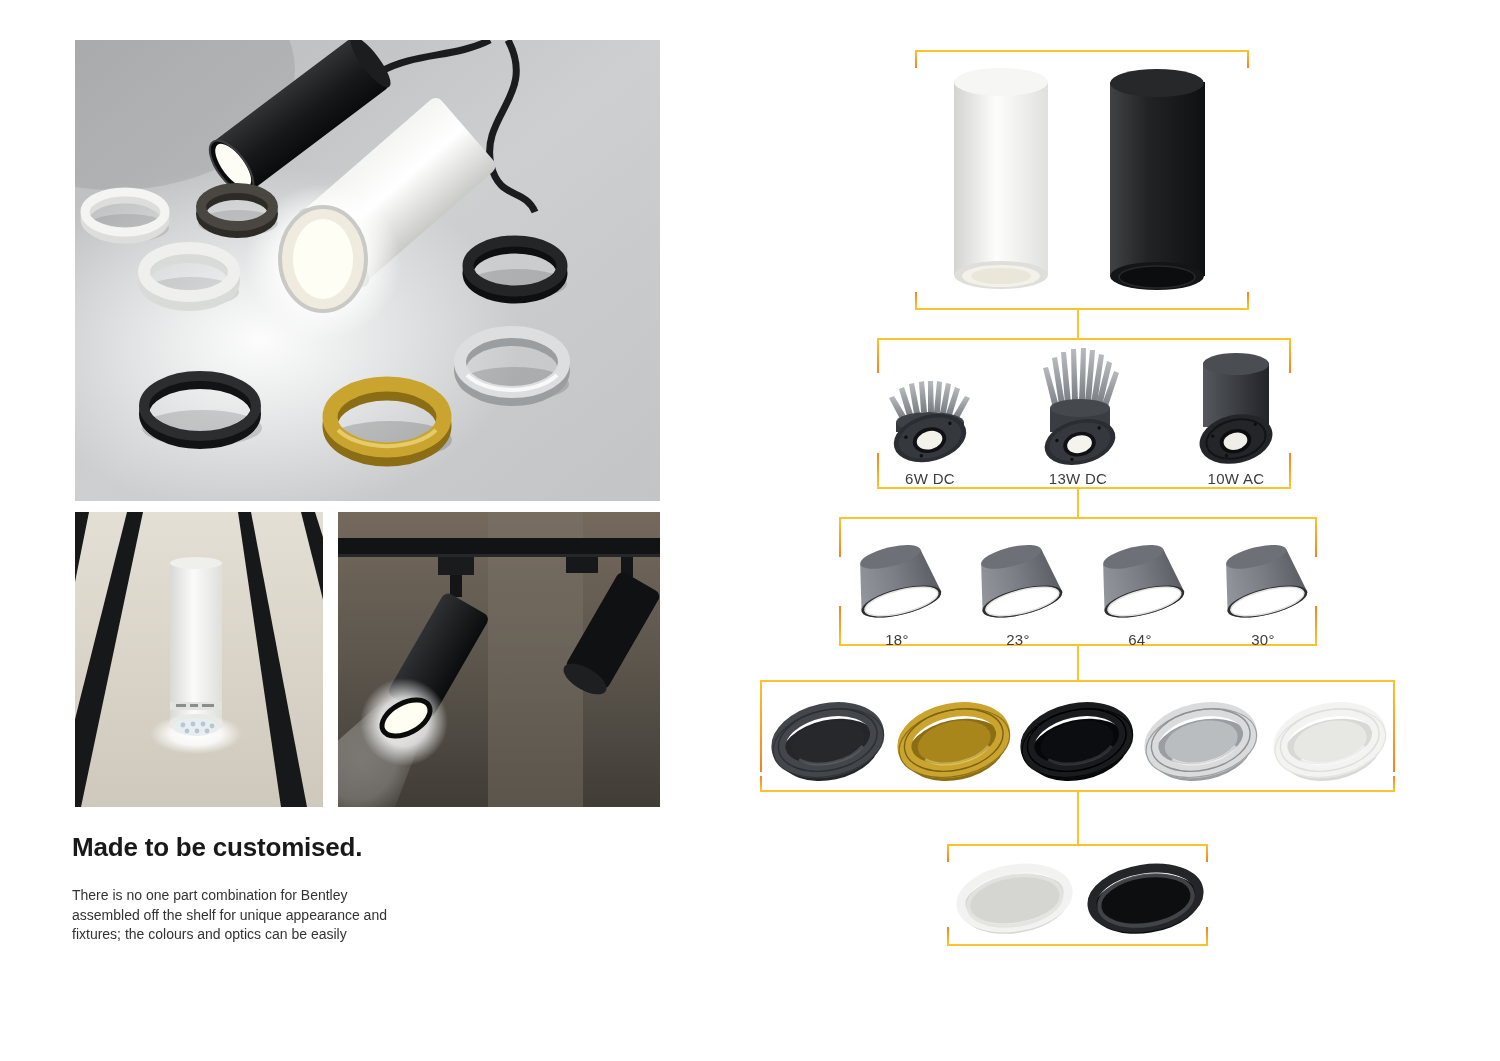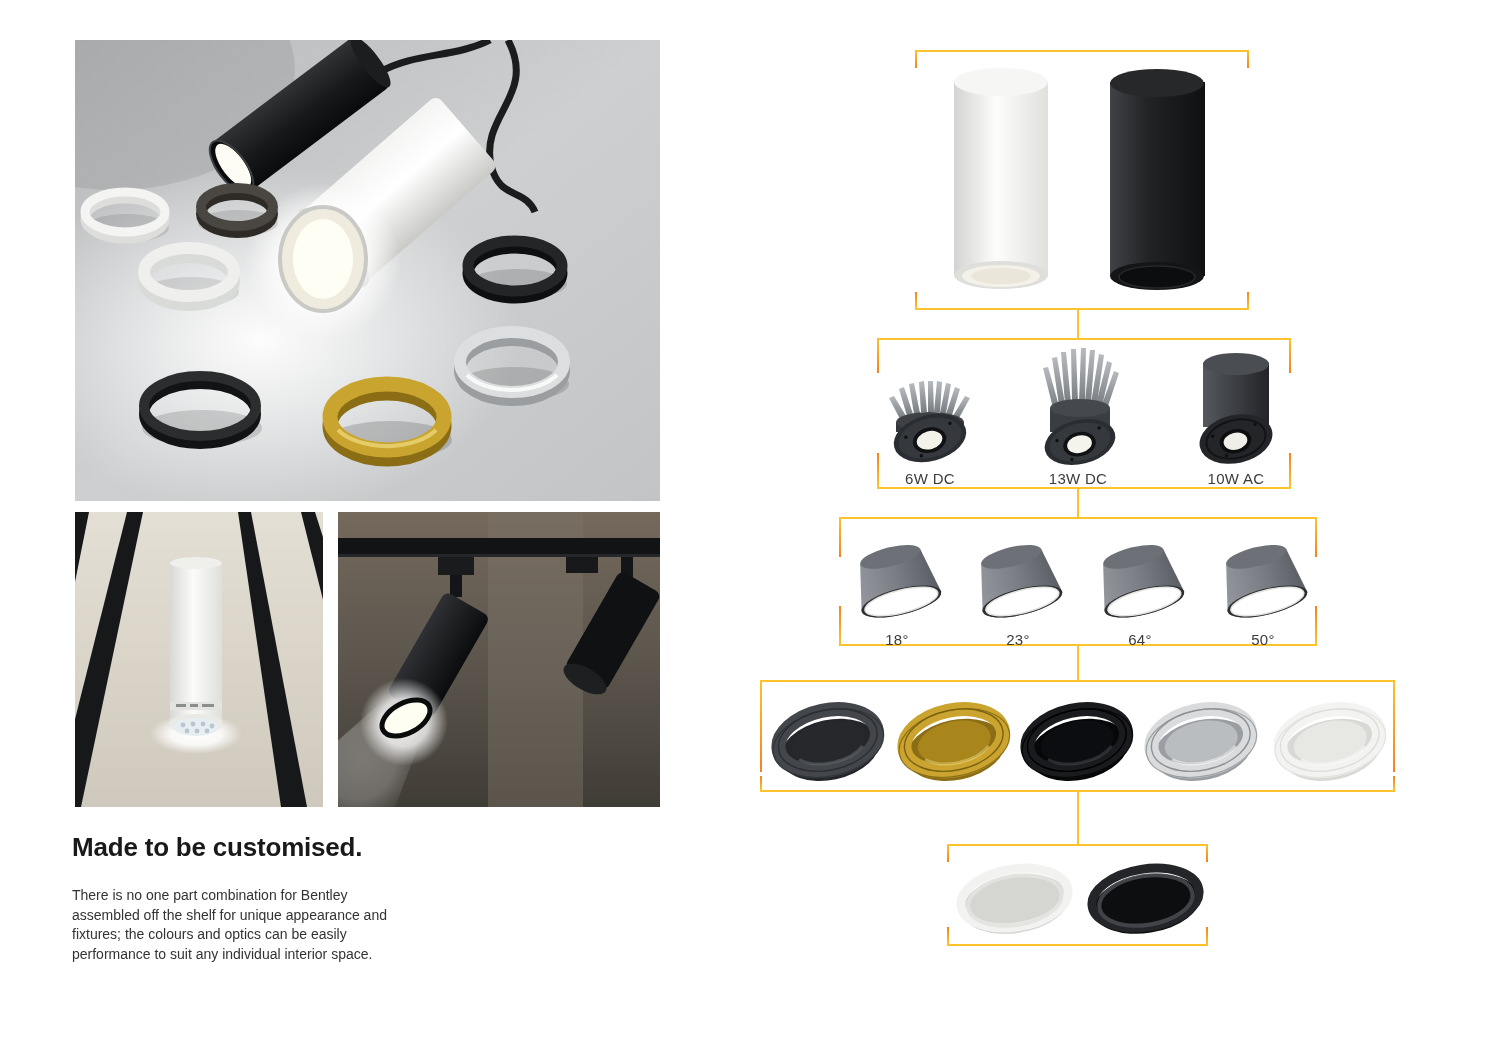--- a/index.html
+++ b/index.html
@@ -251,21 +251,20 @@
         <ellipse cx="0" cy="112" rx="24" ry="11" fill="#1d1f21"></ellipse>
       </g>
     </svg>
   </div>
 
   <div class="heading">Made to be customised.</div>
   <div class="bodytext">
     <div>There is no one part combination for Bentley</div>
     <div>assembled off the shelf for unique appearance and</div>
     <div>fixtures; the colours and optics can be easily</div>
-    <div>performance to suit any individual interior space.</div>
   </div>
 
   <svg class="abs" style="left:740px;top:40px" width="680" height="920" viewBox="740 40 680 920" shape-rendering="crispEdges">
     <g fill="#FCC32C">
       <rect x="915" y="50" width="334" height="2"></rect>
       <rect x="915" y="308" width="334" height="2"></rect>
       <rect x="1077" y="308" width="2" height="32"></rect>
       <rect x="877" y="338" width="414" height="2"></rect>
       <rect x="877" y="487" width="414" height="2"></rect>
       <rect x="1077" y="487" width="2" height="32"></rect>
@@ -396,21 +395,21 @@
   <svg class="diagram-item" style="left:1092px;top:532px" width="97" height="100">
       <use href="#sym-reflector"></use>
     </svg>
   <svg class="diagram-item" style="left:1215px;top:532px" width="97" height="100">
       <use href="#sym-reflector"></use>
     </svg>
 
   <div class="part-label" style="left:867px;top:631px;width:60px">18°</div>
   <div class="part-label" style="left:988px;top:631px;width:60px">23°</div>
   <div class="part-label" style="left:1110px;top:631px;width:60px">64°</div>
-  <div class="part-label" style="left:1233px;top:631px;width:60px">50°</div>
+  <div class="part-label" style="left:1233px;top:631px;width:60px">30°</div>
 
   <svg class="diagram-item" style="left:771px;top:698px;--body:#43464b;--side:#24262a;--bore:#26282c;--groove:#2c2e32;--hi:#6d7176" width="116" height="96">
       <use href="#sym-trimring"></use>
     </svg>
   <svg class="diagram-item" style="left:897px;top:698px;--body:#caa42e;--side:#8a6d15;--bore:#a8861c;--groove:#7c6212;--hi:#f2dd82" width="116" height="96">
       <use href="#sym-trimring"></use>
     </svg>
   <svg class="diagram-item" style="left:1020px;top:698px;--body:#1a1b1e;--side:#060708;--bore:#0c0d10;--groove:#000000;--hi:#4b4f54" width="116" height="96">
       <use href="#sym-trimring"></use>
     </svg>

